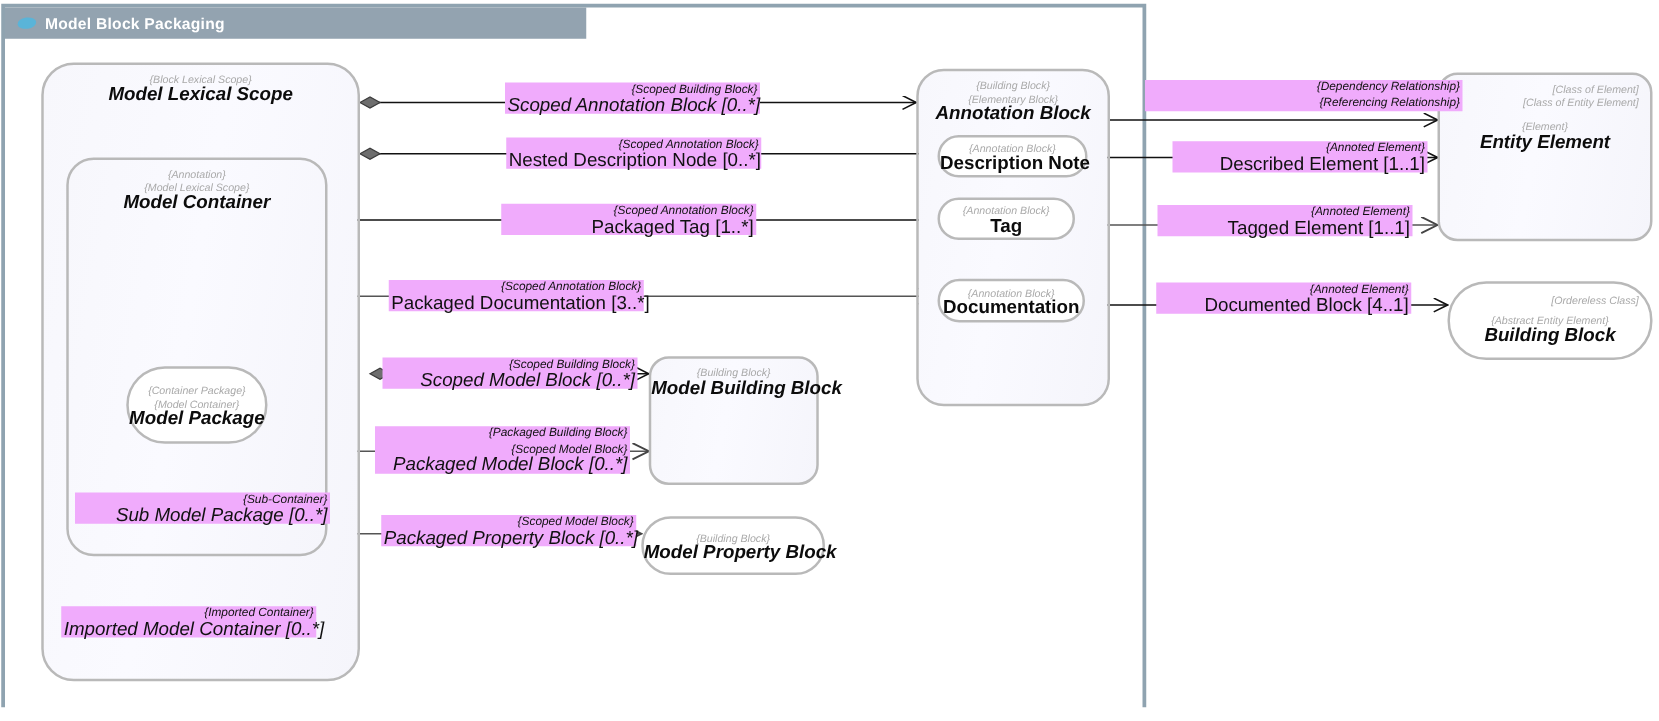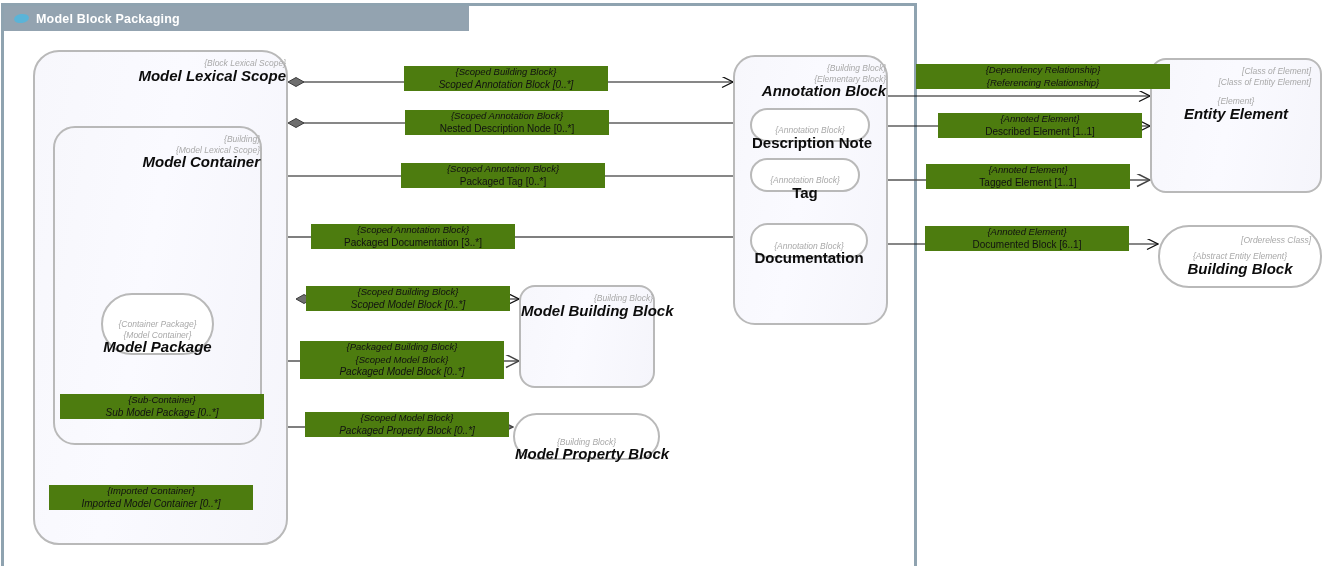--- a/index.html
+++ b/index.html
@@ -21,29 +21,29 @@
        background:linear-gradient(100deg,#f7f7fc 0%,#fafaff 45%,#f5f5fb 100%);
        text-align:center;}
   .blk.plain{background:#ffffff;}
   .stereo{font-size:8.5px;color:#a9a9a9;font-style:italic;line-height:10.5px;
           white-space:nowrap;}
   .stereo.sq{font-style:italic;}
   .nm{font-size:15px;color:#0c0c0c;font-weight:bold;font-style:italic;line-height:13px;
       white-space:nowrap;}
   .nm.up{font-style:normal;}
   .blk .inner{position:absolute;left:0;right:0;}
-  .blk .inner.topal{top:6px;text-align:right;}
-  .blk .inner.mid{top:50%;transform:translateY(-50%);margin-top:12px;}
+  .blk .inner.topal{top:6px;}
+  .blk .inner.mid{top:50%;transform:translateY(-50%);}
   .blk .inner.rgt{text-align:right;padding-right:9px;}
 
   
-  .lbl{position:absolute;text-align:center;line-height:12.5px;white-space:nowrap;
-       background:#4d7c0f;padding:0 2px;}
+  .lbl{position:absolute;text-align:right;line-height:12.5px;white-space:nowrap;
+       background:#f0abfc;padding:0 2px;}
   .lbl .s{font-size:9.5px;color:#111;font-style:italic;display:block;}
-  .lbl .r{font-size:10px;color:#111;font-style:italic;display:block;}
+  .lbl .r{font-size:15px;color:#111;font-style:italic;display:block;}
   .lbl .r.up{font-style:normal;}
 
   svg.wires{position:absolute;left:0;top:0;width:1327px;height:577px;overflow:visible;}
 </style>
 </head>
 <body>
 
 <div id="root">
 
   <div class="frame"></div>
@@ -101,21 +101,21 @@
 
   <div class="blk" style="left:33px;top:50px;width:255px;height:495px;border-radius:26px;">
     <div class="inner topal">
       <div class="stereo">{Block Lexical Scope}</div>
       <div class="nm">Model Lexical Scope</div>
     </div>
   </div>
 
   <div class="blk" style="left:53px;top:126px;width:209px;height:319px;border-radius:22px;">
     <div class="inner topal">
-      <div class="stereo">{Building}</div>
+      <div class="stereo">{Annotation}</div>
       <div class="stereo">{Model Lexical Scope}</div>
       <div class="nm">Model Container</div>
     </div>
   </div>
 
   <div class="blk plain" style="left:101px;top:293px;width:113px;height:62px;border-radius:31px;">
     <div class="inner mid">
       <div class="stereo">{Container Package}</div>
       <div class="stereo">{Model Container}</div>
       <div class="nm">Model Package</div>
@@ -191,21 +191,21 @@
     <span class="r">Scoped Annotation Block [0..*]</span>
   </div>
 
   <div class="lbl" style="left:405px;top:110px;width:200px;">
     <span class="s">{Scoped Annotation Block}</span>
     <span class="r up">Nested Description Node [0..*]</span>
   </div>
 
   <div class="lbl" style="left:401px;top:163px;width:200px;">
     <span class="s">{Scoped Annotation Block}</span>
-    <span class="r up">Packaged Tag [0..*]</span>
+    <span class="r up">Packaged Tag [1..*]</span>
   </div>
 
   <div class="lbl" style="left:311px;top:224px;width:200px;">
     <span class="s">{Scoped Annotation Block}</span>
     <span class="r up">Packaged Documentation [3..*]</span>
   </div>
 
   <div class="lbl" style="left:306px;top:286px;width:200px;">
     <span class="s">{Scoped Building Block}</span>
     <span class="r">Scoped Model Block [0..*]</span>
@@ -242,16 +242,16 @@
     <span class="r up">Described Element [1..1]</span>
   </div>
 
   <div class="lbl" style="left:926px;top:164px;width:200px;">
     <span class="s">{Annoted Element}</span>
     <span class="r up">Tagged Element [1..1]</span>
   </div>
 
   <div class="lbl" style="left:925px;top:226px;width:200px;">
     <span class="s">{Annoted Element}</span>
-    <span class="r up">Documented Block [6..1]</span>
+    <span class="r up">Documented Block [4..1]</span>
   </div>
 
 </div>
 
 </body></html>

